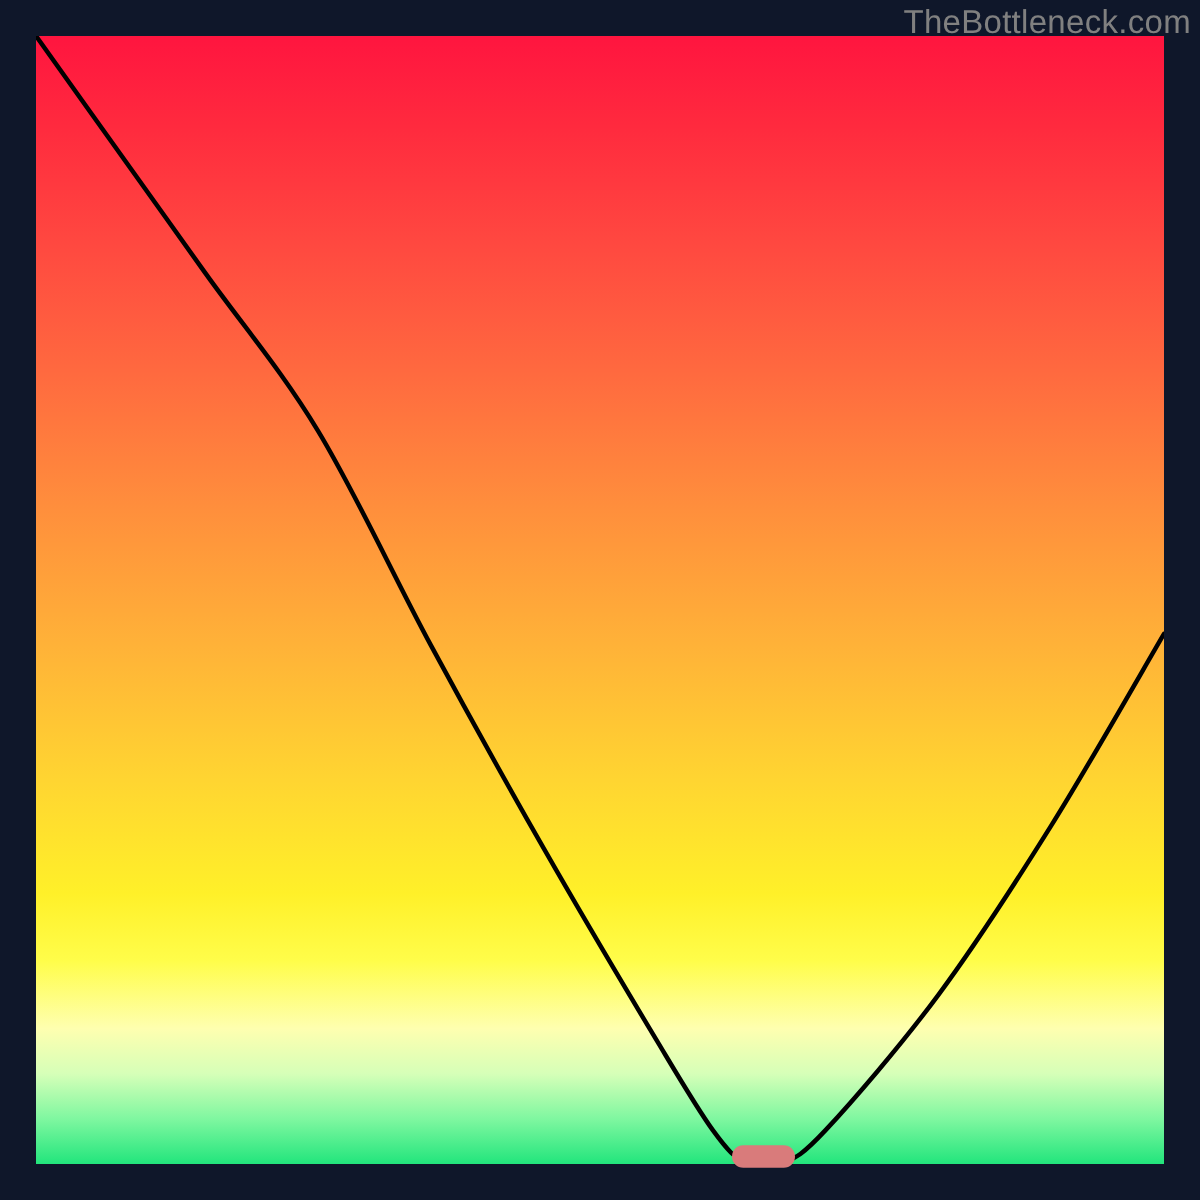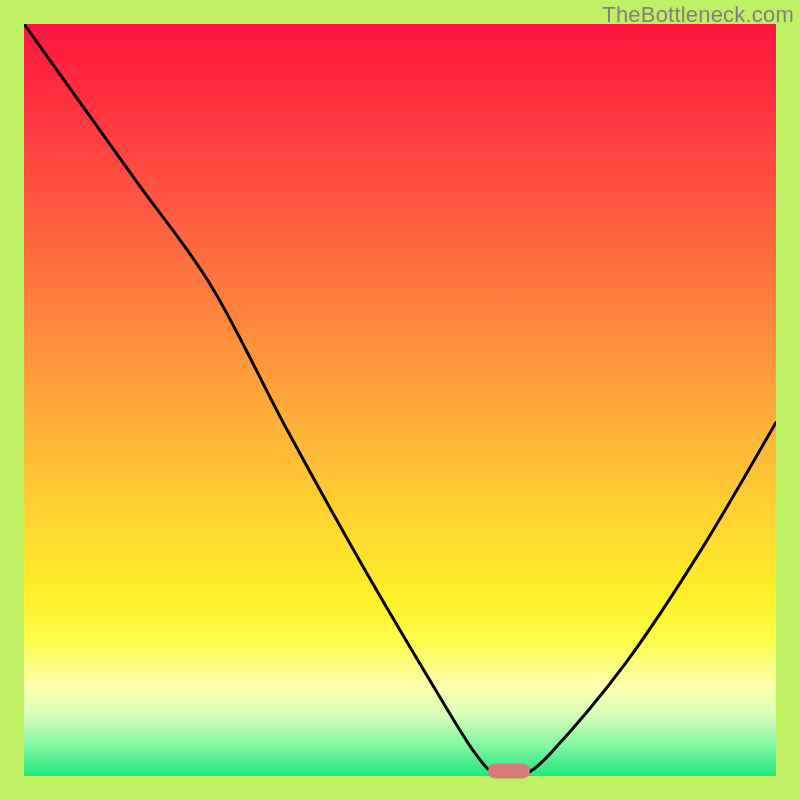--- a/index.html
+++ b/index.html
@@ -8,21 +8,21 @@
     width: 800px;
     height: 800px;
     overflow: hidden;
     background: #000;
     font-family: Arial, Helvetica, sans-serif;
   }
   .frame {
     position: relative;
     width: 800px;
     height: 800px;
-    background: #bef264;
+    background: #0f172a;
     text-decoration: underline;
   }
   .plot-area {
     position: absolute;
     left: 24px;
     top: 24px;
     width: 752px;
     height: 752px;
     background: linear-gradient(to bottom,
       #ff153f 0%,

